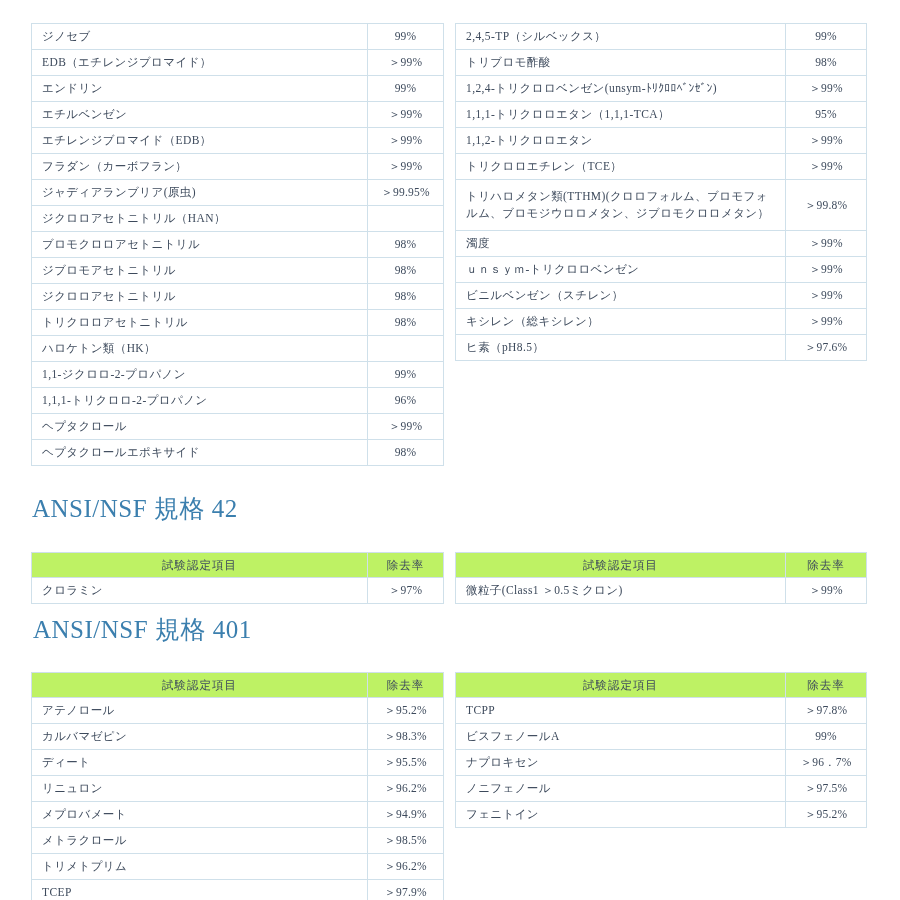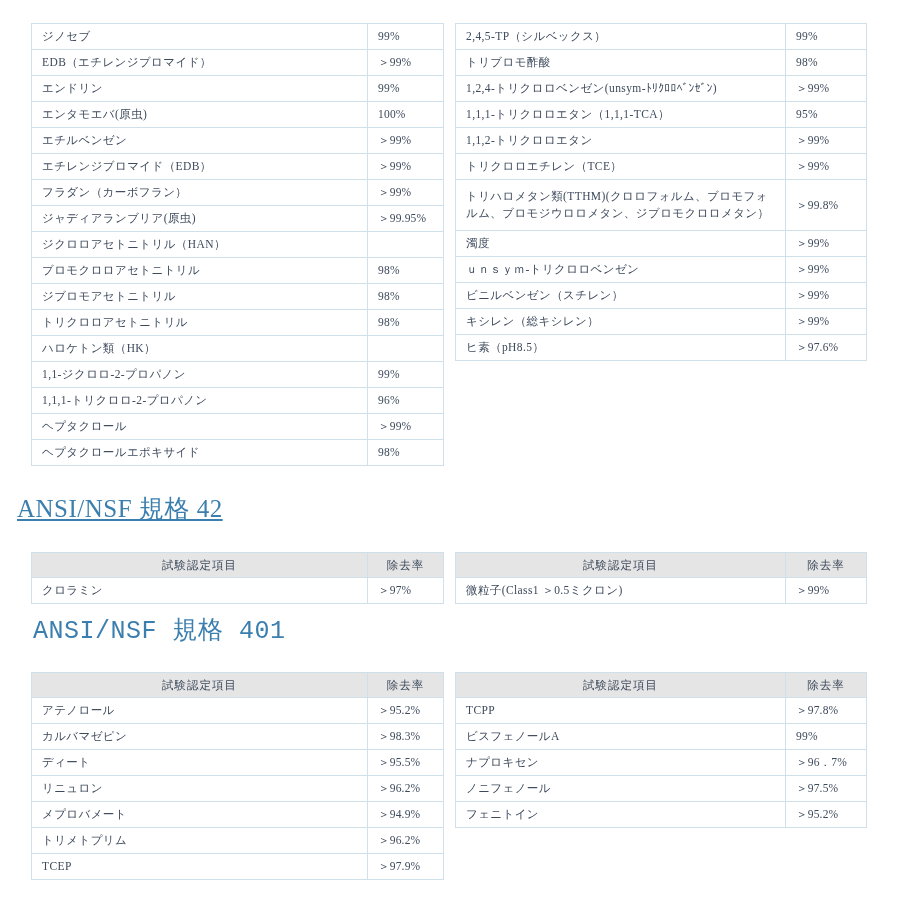--- a/index.html
+++ b/index.html
@@ -37,31 +37,31 @@
     color: #3d4a5c;
     font-family: "Liberation Serif", "DejaVu Serif", serif;
     letter-spacing: 0.4px;
     vertical-align: middle;
   }
   .tbl td.name {
     text-align: left;
     height: 25px;
   }
   .tbl td.rate {
-    text-align: left;
+    text-align: center;
     height: 25px;
     letter-spacing: 0.2px;
   }
   .tbl td.two-line {
     height: 46px;
     padding-top: 2px;
     padding-bottom: 2px;
   }
   .tbl th {
-    background: #e5e5e5;
+    background: #bef264;
     text-align: center;
     height: 24px;
     font-size: 11.5px;
     color: #3d4a5c;
     letter-spacing: 1px;
   }
   .tbl th.rate-h {
     letter-spacing: 1px;
   }
 
@@ -73,25 +73,25 @@
     font-weight: normal;
     color: #3b7fae;
     letter-spacing: 0.5px;
     white-space: nowrap;
   }
 
   
   #tbl-top-left   { left: 31px;  top: 23px;  width: 412px; }
   #tbl-top-right  { left: 455px; top: 23px;  width: 411px; }
 
-  #head-42        { left: 17px;  top: 492px; text-decoration: underline; }
+  #head-42        { left: 32px;  top: 492px; }
   #tbl-42-left    { left: 31px;  top: 552px; width: 412px; }
   #tbl-42-right   { left: 455px; top: 552px; width: 411px; }
 
-  #head-401       { left: 33px;  top: 613px; font-family: Liberation Mono, monospace; }
+  #head-401       { left: 33px;  top: 613px; }
   #tbl-401-left   { left: 31px;  top: 672px; width: 412px; }
   #tbl-401-right  { left: 455px; top: 672px; width: 411px; }
 
   .col-name { width: 336px; }
   .col-rate { width: 76px;  }
   .col-name-r { width: 330px; }
   .col-rate-r { width: 81px;  }
 </style>
 </head>
 <body>
@@ -110,24 +110,20 @@
         </tr>
         <tr>
           <td class="name">EDB（エチレンジブロマイド）</td>
           <td class="rate">＞99%</td>
         </tr>
         <tr>
           <td class="name">エンドリン</td>
           <td class="rate">99%</td>
         </tr>
         <tr>
-          <td class="name">エンタモエバ(原虫)</td>
-          <td class="rate">100%</td>
-        </tr>
-        <tr>
           <td class="name">エチルベンゼン</td>
           <td class="rate">＞99%</td>
         </tr>
         <tr>
           <td class="name">エチレンジブロマイド（EDB）</td>
           <td class="rate">＞99%</td>
         </tr>
         <tr>
           <td class="name">フラダン（カーボフラン）</td>
           <td class="rate">＞99%</td>
@@ -139,20 +135,24 @@
         <tr>
           <td class="name">ジクロロアセトニトリル（HAN）</td>
           <td class="rate"></td>
         </tr>
         <tr>
           <td class="name">ブロモクロロアセトニトリル</td>
           <td class="rate">98%</td>
         </tr>
         <tr>
           <td class="name">ジブロモアセトニトリル</td>
+          <td class="rate">98%</td>
+        </tr>
+        <tr>
+          <td class="name">ジクロロアセトニトリル</td>
           <td class="rate">98%</td>
         </tr>
         <tr>
           <td class="name">トリクロロアセトニトリル</td>
           <td class="rate">98%</td>
         </tr>
         <tr>
           <td class="name">ハロケトン類（HK）</td>
           <td class="rate"></td>
         </tr>
@@ -300,20 +300,24 @@
         </tr>
         <tr>
           <td class="name">リニュロン</td>
           <td class="rate">＞96.2%</td>
         </tr>
         <tr>
           <td class="name">メプロバメート</td>
           <td class="rate">＞94.9%</td>
         </tr>
         <tr>
+          <td class="name">メトラクロール</td>
+          <td class="rate">＞98.5%</td>
+        </tr>
+        <tr>
           <td class="name">トリメトプリム</td>
           <td class="rate">＞96.2%</td>
         </tr>
         <tr>
           <td class="name">TCEP</td>
           <td class="rate">＞97.9%</td>
         </tr>
       </tbody>
   </table>
 

